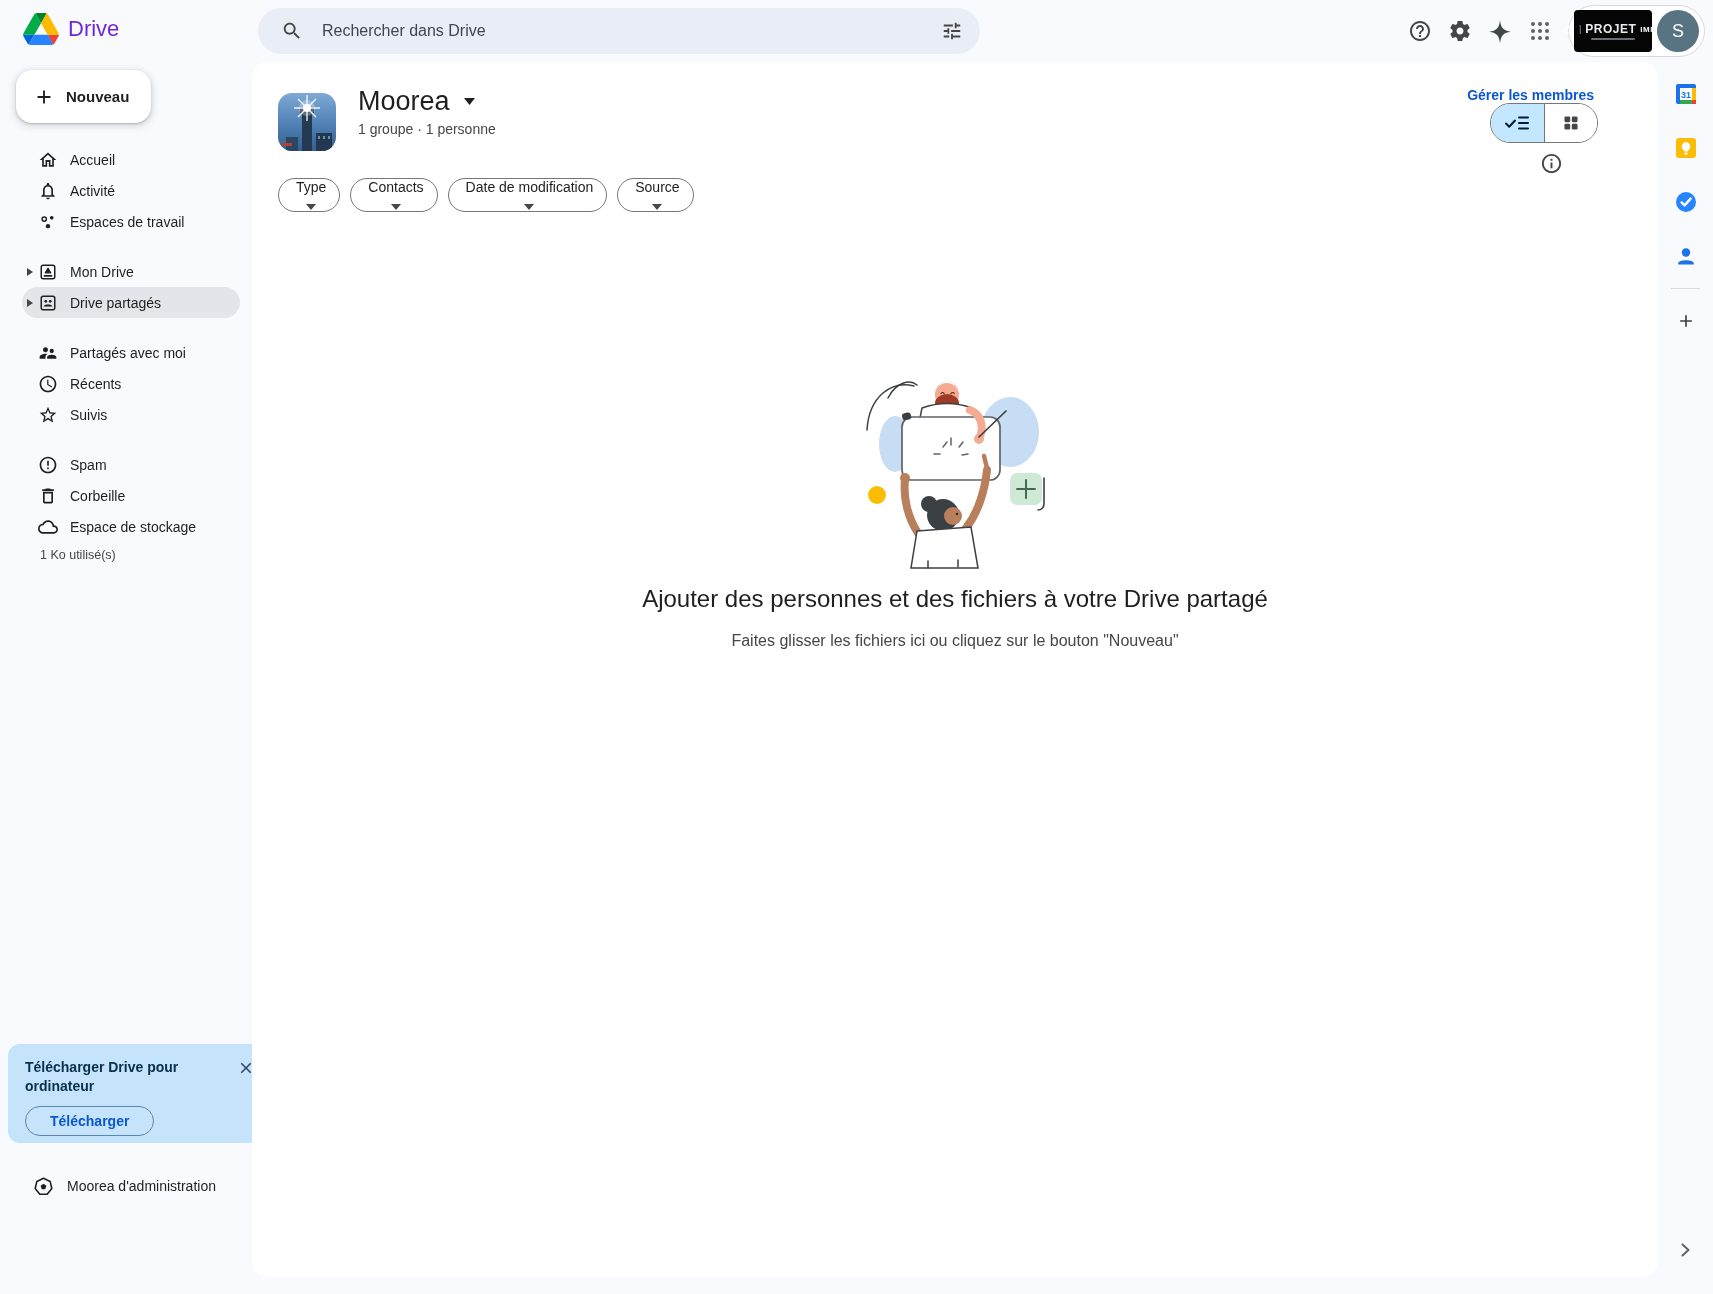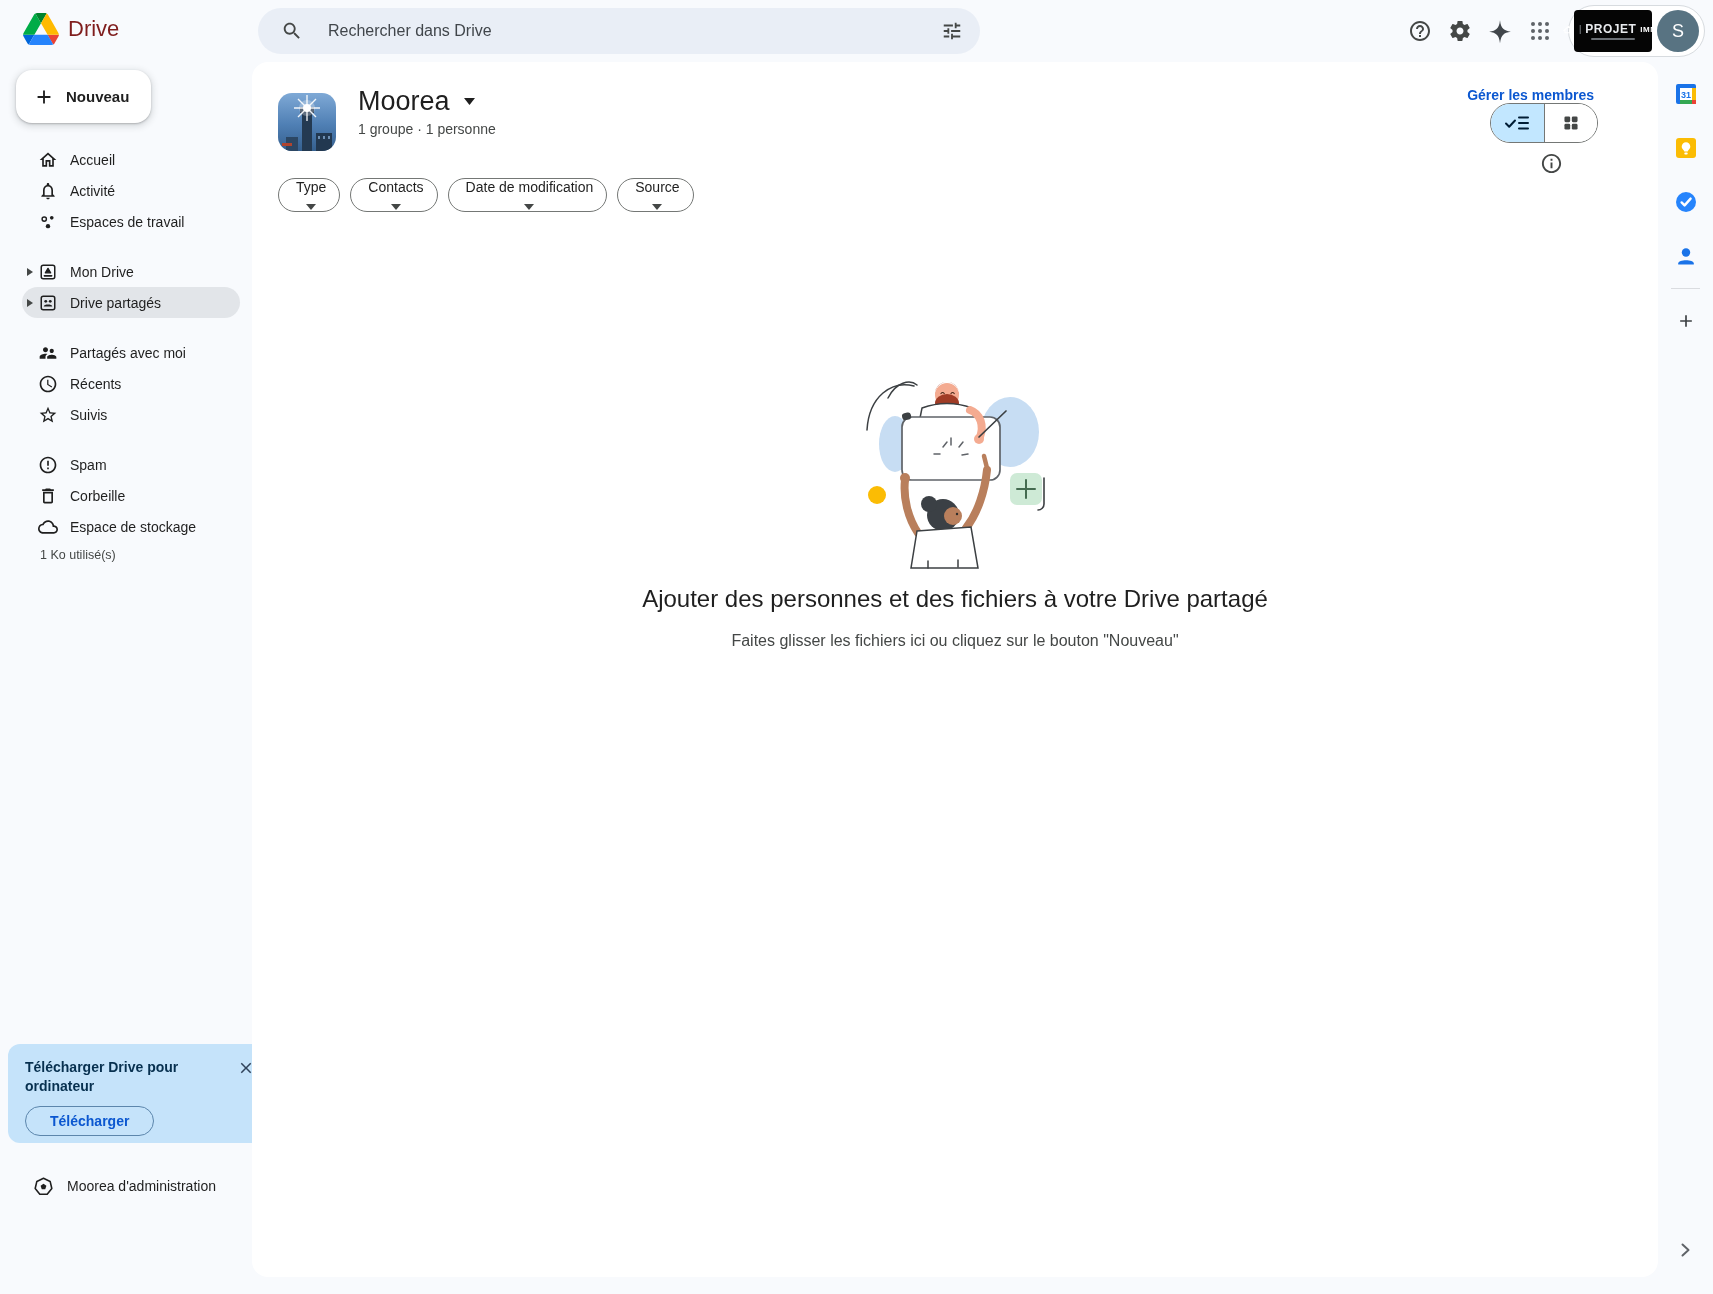--- a/index.html
+++ b/index.html
@@ -3,24 +3,24 @@
 <meta charset="utf-8">
 <style>
   * { margin:0; padding:0; box-sizing:border-box; }
   html,body { width:1713px; height:1294px; overflow:hidden; }
   body { font-family:"Liberation Sans", sans-serif; background:#f8fafd; color:#1f1f1f; }
   .app { position:relative; width:1713px; height:1294px; }
 
   
   .topbar { position:absolute; left:0; top:0; width:100%; height:62px; }
   .brand { position:absolute; left:23px; top:13px; display:flex; align-items:center; gap:9px; cursor:pointer; }
-  .brand-name { font-size:22px; color:#7f1d1d; }
+  .brand-name { font-size:22px; color:#6d28d9; }
   .searchbar { position:absolute; left:258px; top:8px; width:722px; height:46px; background:#e9eef6; border-radius:23px; display:flex; align-items:center; padding:0 8px 0 14px; }
   .searchbar .icbtn { flex:none; }
-  .search-input { flex:1; border:none; outline:none; background:transparent; font-size:16px; color:#7f1d1d; margin-left:16px; font-family:inherit; }
+  .search-input { flex:1; border:none; outline:none; background:transparent; font-size:16px; color:#7f1d1d; margin-left:10px; font-family:inherit; }
   .search-input::placeholder { color:#41464b; opacity:1; }
   .top-actions { position:absolute; right:8px; top:0; height:62px; display:flex; align-items:center; }
   .icbtn { width:40px; height:40px; border-radius:50%; display:flex; align-items:center; justify-content:center; cursor:pointer; flex:none; }
   .account-pill { display:flex; align-items:center; gap:5px; border:1px solid #d7dbdf; background:#fff; border-radius:27px; padding:4px 5px; margin-left:8px; }
   .org-logo { width:78px; height:42px; background:#050505; border-radius:4px; display:flex; flex-direction:column; align-items:center; justify-content:center; gap:2px; }
   .org-row { display:flex; align-items:center; gap:4px; }
   .org-sep { color:#9aa0a6; font-size:9px; }
   .org-light { color:#e8eaed; font-size:12px; letter-spacing:.5px;font-weight:bold; }
   .org-bold { color:#fff; font-size:8px; font-weight:bold; letter-spacing:.5px; }
   .org-tagline { width:44px; height:2px; background:#6a6f75; border-radius:1px; }

